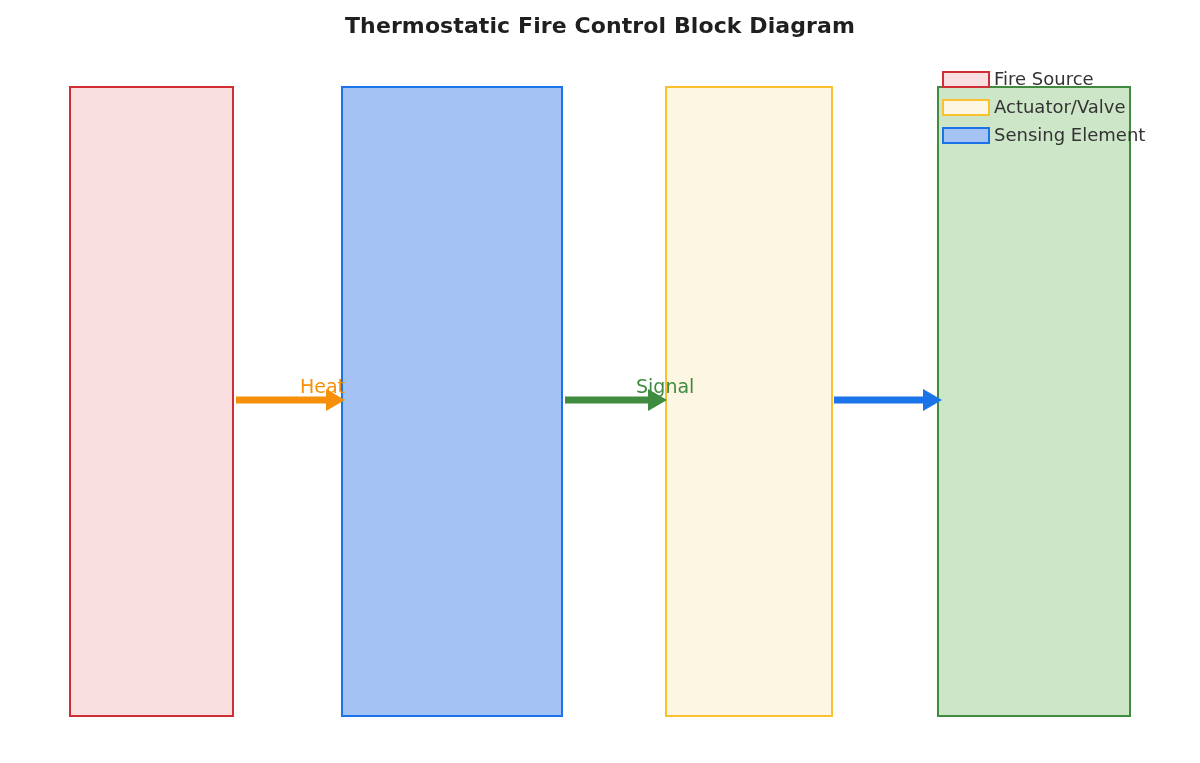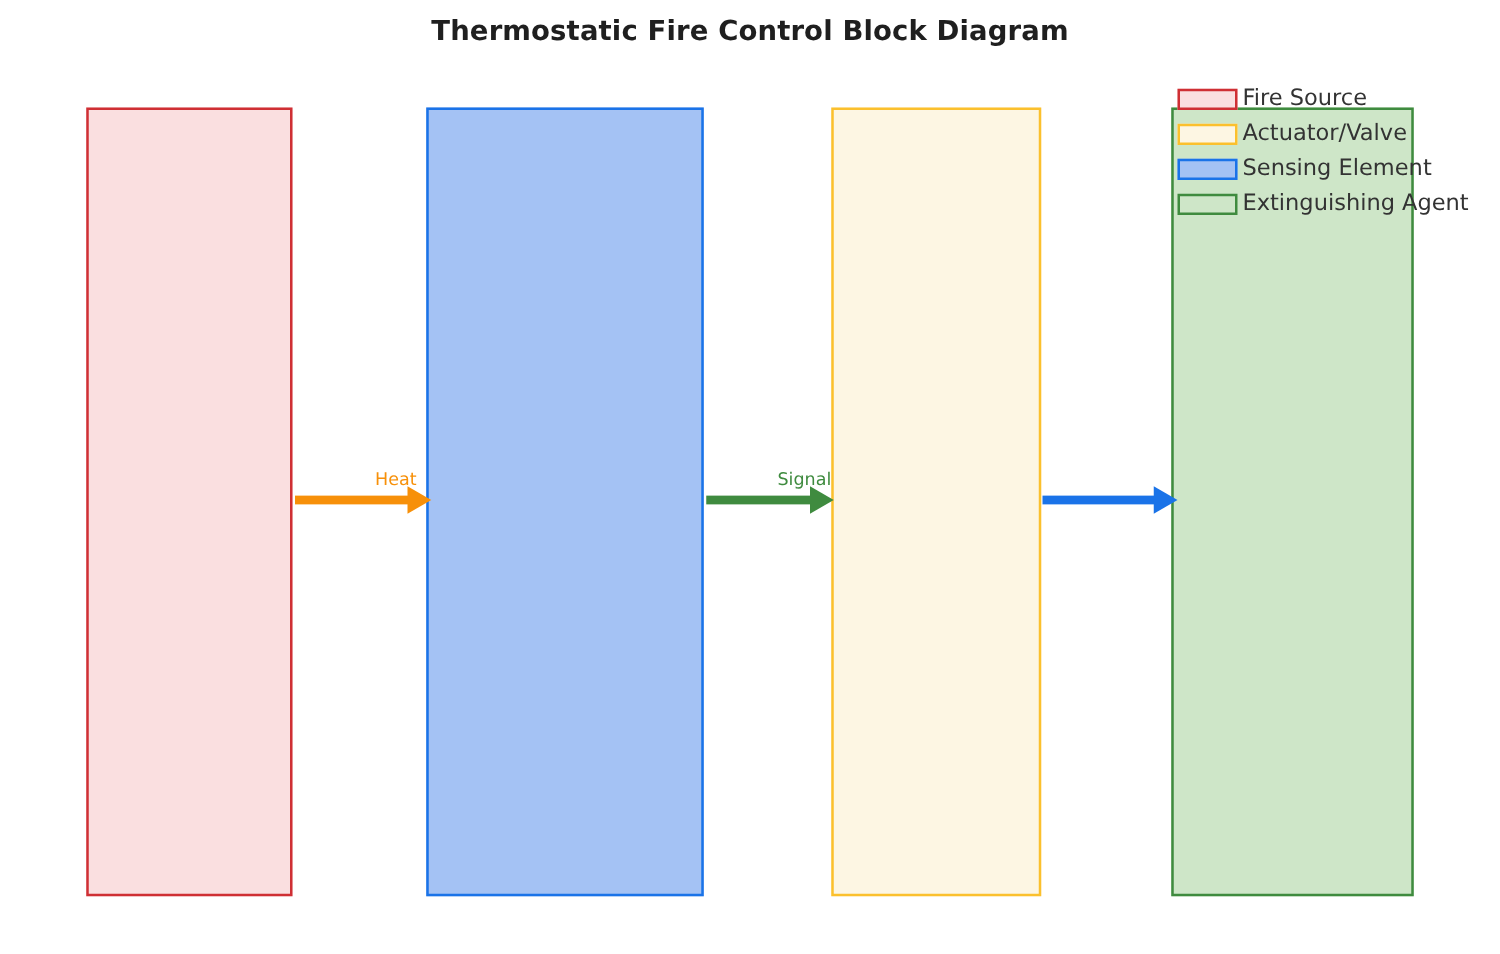--- a/index.html
+++ b/index.html
@@ -47,21 +47,21 @@
     position: absolute;
     height: 40px;
     overflow: visible;
   }
   .arrow svg {
     display: block;
     overflow: visible;
   }
   .arrow-label {
     position: absolute;
-    font-size: 14px;
+    font-size: 19px;
     white-space: nowrap;
     line-height: 1;
   }
 
   
   #legend {
     position: absolute;
     left: 937px;
     top: 66px;
     width: 240px;
@@ -111,21 +111,21 @@
           <polygon points="90,9 109,20 90,31" fill="#f79009"></polygon>
         </svg>
       </div>
       <div class="arrow-label" style="left: 300px; top: 377px; color: rgb(247, 144, 9);">Heat</div>
       <div class="arrow" style="left: 565px; top: 380px; width: 102px;">
         <svg width="102" height="40" viewBox="0 0 102 40">
           <rect x="0" y="16.5" width="85" height="7" fill="#3f8b3f"></rect>
           <polygon points="83,9 102,20 83,31" fill="#3f8b3f"></polygon>
         </svg>
       </div>
-      <div class="arrow-label" style="left: 622px; top: 377px; color: rgb(63, 139, 63);">Signal</div>
+      <div class="arrow-label" style="left: 636px; top: 377px; color: rgb(63, 139, 63);">Signal</div>
       <div class="arrow" style="left: 834px; top: 380px; width: 108px;">
         <svg width="108" height="40" viewBox="0 0 108 40">
           <rect x="0" y="16.5" width="91" height="7" fill="#1a73e8"></rect>
           <polygon points="89,9 108,20 89,31" fill="#1a73e8"></polygon>
         </svg>
       </div>
     </div>
 
   <div id="legend">
       <div class="legend-row">
@@ -133,19 +133,15 @@
         <span class="legend-label">Fire Source</span>
       </div>
       <div class="legend-row">
         <span class="legend-swatch" style="background: rgb(253, 246, 227); border-color: rgb(251, 192, 45);"></span>
         <span class="legend-label">Actuator/Valve</span>
       </div>
       <div class="legend-row">
         <span class="legend-swatch" style="background: rgb(164, 194, 244); border-color: rgb(26, 115, 232);"></span>
         <span class="legend-label">Sensing Element</span>
       </div>
-      <div class="legend-row">
-        <span class="legend-swatch" style="background: rgb(206, 230, 200); border-color: rgb(63, 139, 63);"></span>
-        <span class="legend-label">Extinguishing Agent</span>
-      </div>
     </div>
 
 </div>
 
 </body></html>

